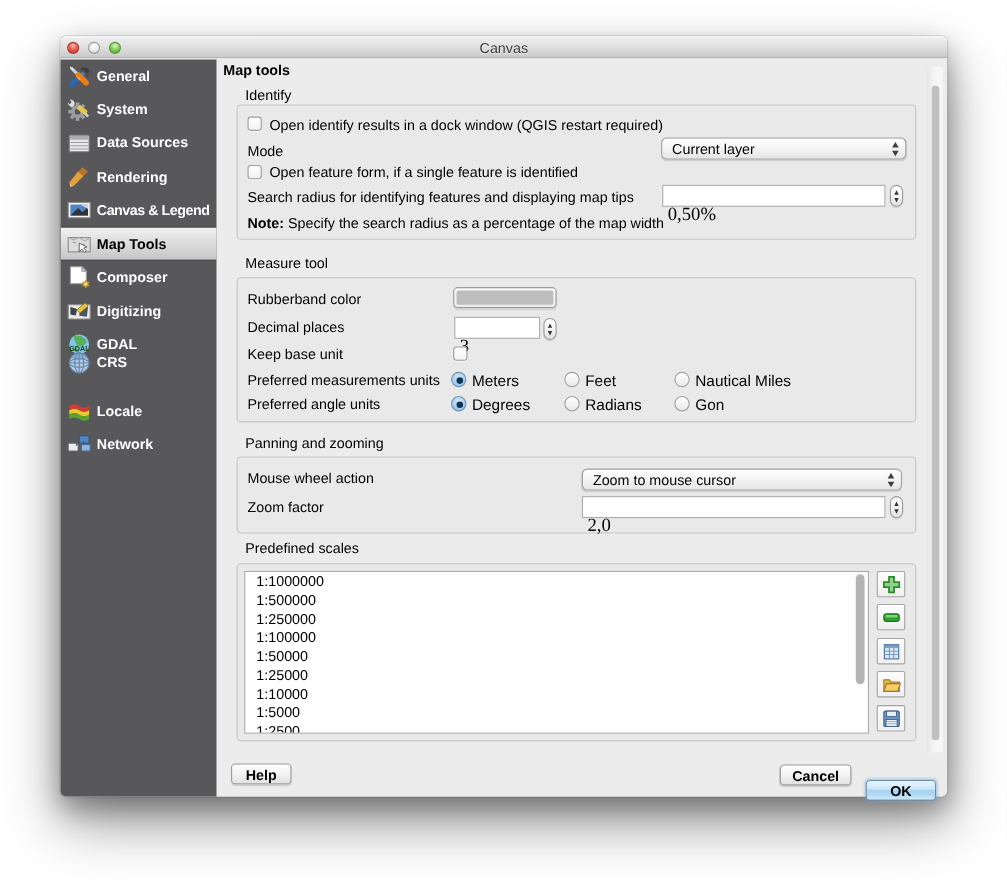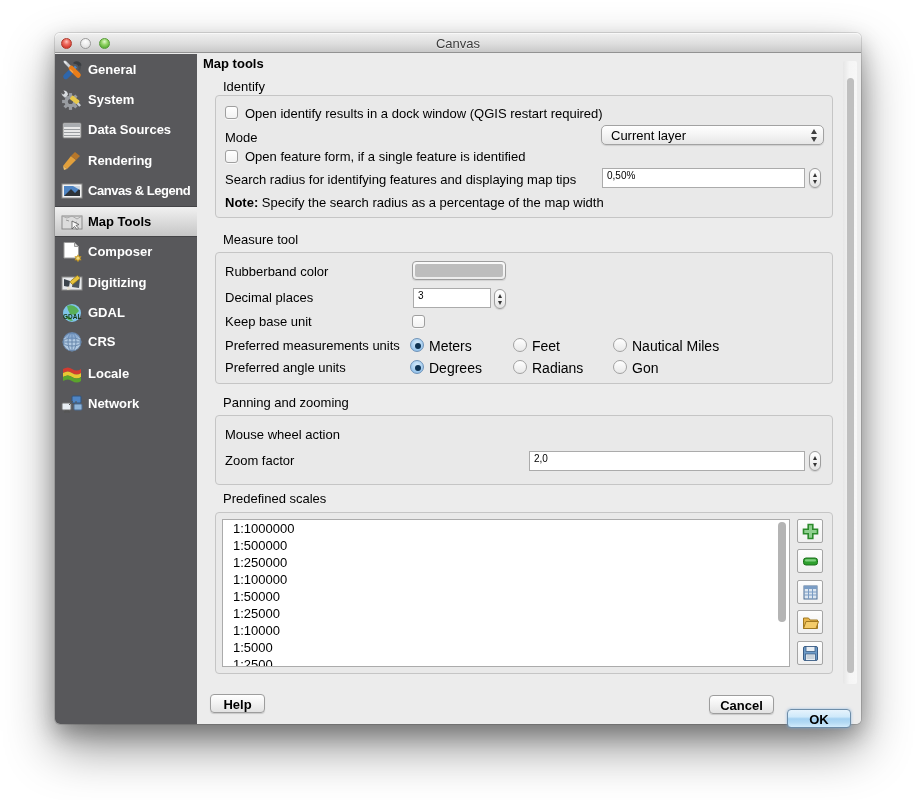--- a/index.html
+++ b/index.html
@@ -50,21 +50,21 @@
 .cb { position:absolute; width:13px; height:13px; background:linear-gradient(#ffffff,#f2f2f2);
   border:1px solid #9f9f9f; border-radius:3px; box-shadow:0 1px 0 rgba(255,255,255,0.7); }
 
 .dd { position:absolute; height:20px; border:1px solid #a2a2a2; border-radius:5px;
   background:linear-gradient(#ffffff, #f4f4f4 50%, #e6e6e6);
   box-shadow:0 1px 1px rgba(0,0,0,0.12); }
 .dd .t { position:absolute; left:9px; top:2px; font-size:13px; }
 .dd .ar { position:absolute; right:6px; top:2px; width:7px; height:14px; }
 
 .tf { position:absolute; background:#ffffff; border:1px solid #ababab; height:20px; }
-.tf .t { position:absolute; left:4px; top:1px; font-size:10px; }
+.tf .t { position:absolute; left:4px; top:16px; font-size:17px;font-family:Liberation Serif, serif; }
 .spin { position:absolute; width:12px; height:20px; border:1px solid #9e9e9e; border-radius:10px;
   background:linear-gradient(#ffffff, #f4f4f4 50%, #e2e2e2); box-shadow:0 1px 1px rgba(0,0,0,0.12); }
 
 .radio { position:absolute; width:14px; height:14px; border-radius:50%;
   background:linear-gradient(#ffffff,#e9e9e9); border:1px solid #a2a2a2; }
 .radio.on { background:radial-gradient(circle at 50% 35%, #d9ecfa 0%, #a8cff0 55%, #7fb5e6 100%);
   border:1px solid #6f93b8; }
 .radio.on::after { content:""; position:absolute; left:4px; top:4px; width:6px; height:6px;
   border-radius:50%; background:#0e3353; }
 .rlb { position:absolute; font-size:14px; }
@@ -207,21 +207,21 @@
     <div class="sbitem" style="top:244.2px;">
         <span class="ic">
       <svg width="22" height="22" viewBox="0 0 22 22">
         <circle cx="11" cy="11" r="9" fill="#7fc4e8"></circle>
         <path d="M6 4 a9 9 0 0 1 12 5 l-4 4 -5-1 -2-4 Z" fill="#58b058"></path>
         <path d="M4 14 l5 1 3 4 a9 9 0 0 1 -8-5 Z" fill="#58b058"></path>
         <text x="2" y="17" font-family="Liberation Sans" font-size="6.5" font-weight="bold" fill="#143914">GDAL</text>
       </svg></span>
       <span class="lb">GDAL</span>
       </div>
-    <div class="sbitem" style="top:273px;">
+    <div class="sbitem" style="top:261px;">
         <span class="ic">
       <svg width="22" height="22" viewBox="0 0 22 22">
         <circle cx="11" cy="11" r="9" fill="#cfe2f2" stroke="#6b87a8"></circle>
         <ellipse cx="11" cy="11" rx="4" ry="9" fill="none" stroke="#6b87a8"></ellipse>
         <ellipse cx="11" cy="11" rx="9" ry="4" fill="none" stroke="#6b87a8"></ellipse>
         <line x1="2" y1="11" x2="20" y2="11" stroke="#6b87a8"></line>
         <line x1="11" y1="2" x2="11" y2="20" stroke="#6b87a8"></line>
         <circle cx="11" cy="11" r="9" fill="rgba(90,130,180,0.25)"></circle>
         <path d="M3 6 a9 9 0 0 1 16 0 l-8 3 Z" fill="#6a90c0" opacity="0.5"></path>
       </svg></span>
@@ -302,20 +302,27 @@
   <div class="radio on" style="left:355px; top:327px;"></div>
   <div class="rlb" style="left:374px; top:327px;">Degrees</div>
   <div class="radio" style="left:458px; top:327px;"></div>
   <div class="rlb" style="left:477px; top:327px;">Radians</div>
   <div class="radio" style="left:558px; top:327px;"></div>
   <div class="rlb" style="left:577px; top:327px;">Gon</div>
 
   <div class="abs" style="left:168px; top:362px;">Panning and zooming</div>
   <div class="grp" style="top:382px; height:70px;"></div>
   <div class="abs" style="left:170px; top:394px;">Mouse wheel action</div>
+  <div class="dd" style="left:474px; top:393px; width:291px;">
+      <span class="t">Zoom to mouse cursor</span>
+      <span class="ar">
+        <span class="arup"></span>
+        <span class="ardn"></span>
+      </span>
+    </div>
   <div class="abs" style="left:170px; top:420px;">Zoom factor</div>
   <div class="tf" style="left:474px; top:418px; width:276px;">
       <span class="t">2,0</span>
     </div>
   <div class="spin" style="left:754px; top:418px;">
       <div class="arup"></div>
       <div class="ardn"></div>
     </div>
 
   <div class="abs" style="left:168px; top:458px;">Predefined scales</div>

